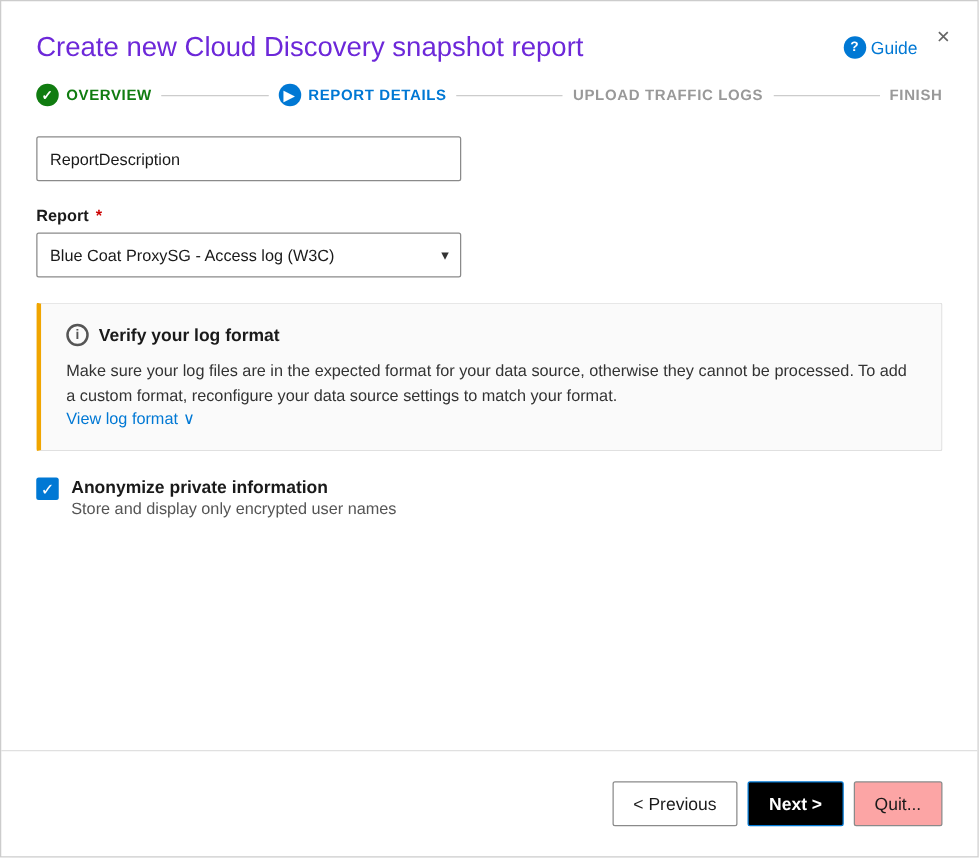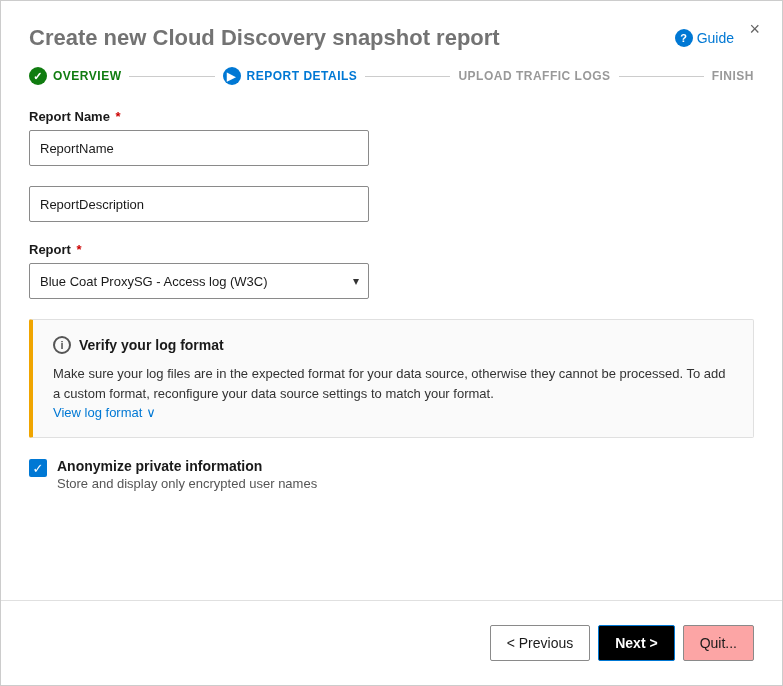--- a/index.html
+++ b/index.html
@@ -22,22 +22,22 @@
       position: relative;
     }
     .dialog-header {
       display: flex;
       align-items: center;
       justify-content: space-between;
       padding: 24px 28px 16px 28px;
     }
     .dialog-title {
       font-size: 22px;
-      font-weight: 700;
-      color: #737373;
+      font-weight: 400;
+      color: #6d28d9;
     }
     .close-btn {
       position: absolute;
       top: 14px;
       right: 14px;
       background: none;
       border: none;
       font-size: 18px;
       color: #666;
       cursor: pointer;
@@ -333,26 +333,20 @@
     </div>
     <div class="step-line"></div>
 
     <div class="step step-inactive">
       <span class="step-label">FINISH</span>
     </div>
   </div>
 
   <div class="form-body">
 
-    <div class="form-group">
-      <label class="form-label">
-        <span>Report Name</span><span class="required-star"> *</span>
-      </label>
-      <input class="form-input" type="text" value="ReportName" style="">
-    </div>
 
     <div class="form-group">
       <input class="form-input" type="text" value="ReportDescription" style="">
     </div>
 
     <div class="form-group">
       <label class="form-label">
         <span>Report</span><span class="required-star"> *</span>
       </label>
       <div class="form-select-wrapper">

